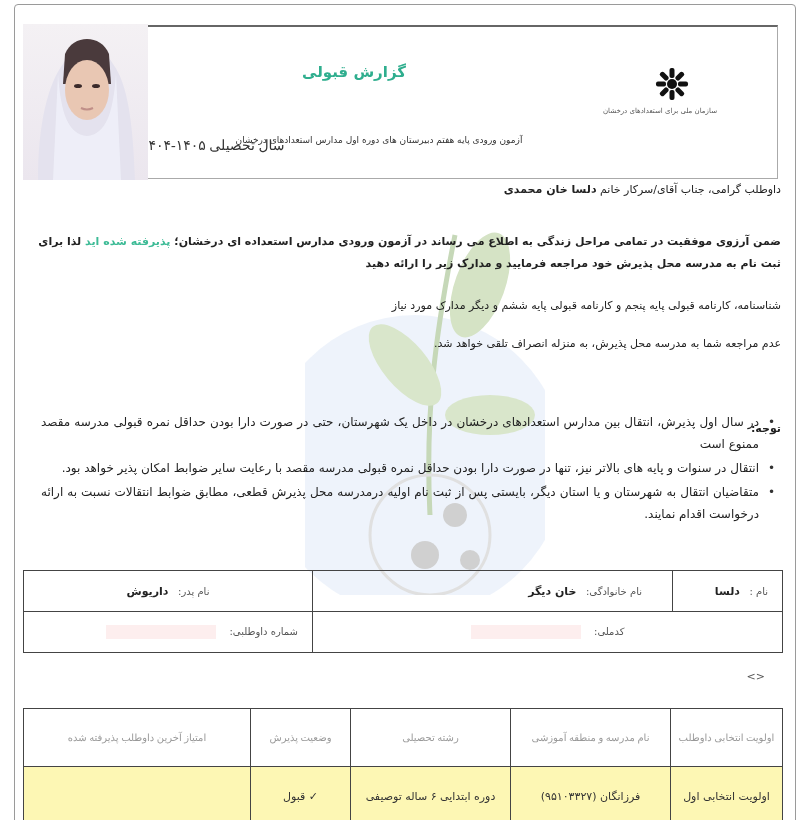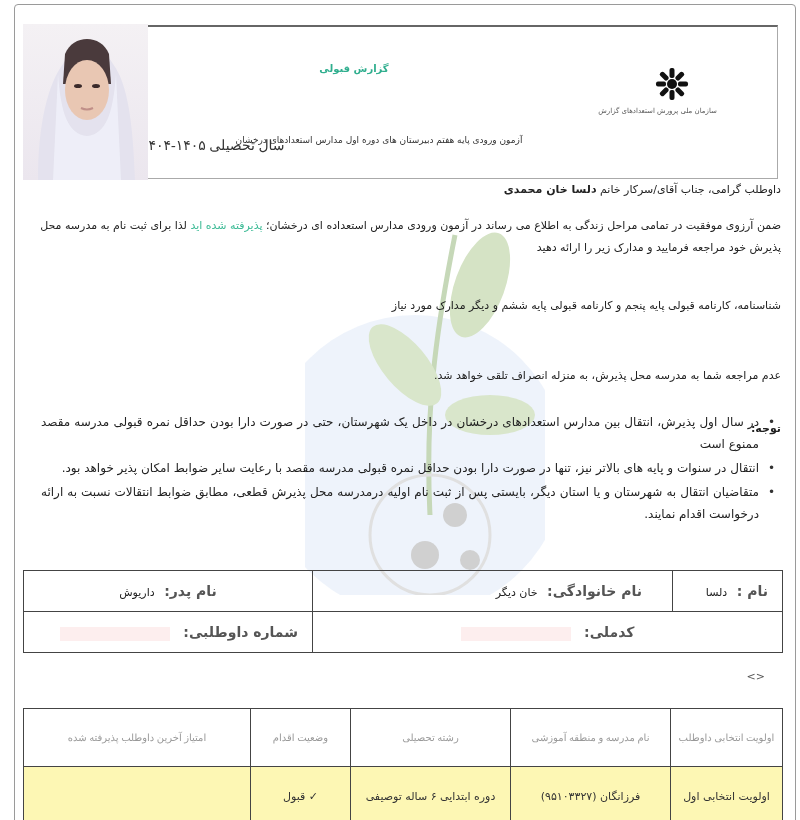--- a/index.html
+++ b/index.html
@@ -21,53 +21,53 @@
   .photo {
     position: absolute; left: 6px; top: 5px; width: 125px; height: 156px;
     background: linear-gradient(180deg, #f4f1f4 0%, #ebe6ee 100%); overflow: hidden;
   }
   .header-box {
     position: absolute; left: 124px; top: 6px; width: 637px; height: 154px;
     border-top: 2px solid #666; border-right: 1px solid #aaa; border-bottom: 1px solid #aaa;
   }
   .report-title {
     position: absolute; left: 0; right: 210px; top: 36px; text-align: center;
-    color: #2fae8e; font-size: 10px; font-weight: bold; direction: rtl;
+    color: #2fae8e; font-size: 15px; font-weight: bold; direction: rtl;
   }
   .report-subtitle {
     position: absolute; left: 40px; right: 200px; top: 72px; text-align: center;
     font-size: 9px; color: #333; direction: rtl; white-space: nowrap; margin-top: 36px;
   }
   .report-year {
     position: absolute; left: 0; right: 210px; top: 110px; text-align: left;
     font-size: 14px; color: #333; direction: rtl; font-family: Liberation Serif, serif;
   }
   .logo { position: absolute; right: 60px; top: 40px; width: 90px; text-align: center; }
   .logo-caption { font-size: 7px; color: #555; direction: rtl; white-space: nowrap; margin-top: 2px; }
 
   
   .content { position: absolute; left: 18px; right: 14px; direction: rtl; text-align: right; font-size: 11px; color: #222; }
   .greeting { top: 178px; font-weight: normal; }
   .greeting b { font-weight: bold; }
-  .para1 { top: 210px; line-height: 22px; }
+  .para1 { top: 226px; line-height: 22px; font-weight: bold; }
   .accent-green { color: #3dbb96; }
   .para2 { top: 294px; }
-  .para3 { top: 332px; margin-top: 32px; }
+  .para3 { top: 332px; }
   .note-label { top: 373px; font-weight: bold; margin-top: 44px; }
   .notes { position: absolute; left: 26px; right: 20px; top: 406px; direction: rtl; text-align: justify; font-size: 12px; line-height: 22px; }
   .notes li { list-style: none; position: relative; padding-right: 16px; margin-bottom: 2px; }
   .notes li::before { content: "•"; position: absolute; right: 0; top: 0; color: #333; }
 
   
   .info-table {
     position: absolute; left: 8px; top: 565px; width: 760px; border-collapse: collapse; direction: rtl; font-size: 11px;
   }
   .info-table td { border: 1px solid #444; height: 41px; padding: 0 14px; }
-  .info-table .lbl { color: #555; font-size: 14px; font-weight: bold; }
-  .info-table .val { font-weight: normal; color: #222; margin-right: 6px; }
+  .info-table .lbl { color: #555; font-size: 10px; }
+  .info-table .val { font-weight: bold; color: #222; margin-right: 6px; }
   .redacted { display: inline-block; width: 110px; height: 14px; background: #fdeeee; vertical-align: middle; margin-right: 10px; }
 
   .swap-icon { position: absolute; right: 30px; top: 665px; font-size: 11px; color: #555; }
 
   
   .choice-table {
     position: absolute; left: 8px; top: 703px; width: 760px; border-collapse: collapse; direction: rtl; font-size: 10px;
   }
   .choice-table th { border: 1px solid #444; height: 58px; font-weight: normal; color: #999; padding: 2px 6px; text-align: center; font-family: Liberation Serif, serif; }
   .choice-table td { border: 1px solid #444; height: 60px; text-align: center; padding: 2px 6px; color: #333; font-size: 11px; }
@@ -103,21 +103,21 @@
             <rect x="-2.5" y="-16" width="5" height="10" rx="2"></rect>
             <rect x="-2.5" y="-16" width="5" height="10" rx="2" transform="rotate(45)"></rect>
             <rect x="-2.5" y="-16" width="5" height="10" rx="2" transform="rotate(90)"></rect>
             <rect x="-2.5" y="-16" width="5" height="10" rx="2" transform="rotate(135)"></rect>
             <rect x="-2.5" y="-16" width="5" height="10" rx="2" transform="rotate(180)"></rect>
             <rect x="-2.5" y="-16" width="5" height="10" rx="2" transform="rotate(225)"></rect>
             <rect x="-2.5" y="-16" width="5" height="10" rx="2" transform="rotate(270)"></rect>
             <rect x="-2.5" y="-16" width="5" height="10" rx="2" transform="rotate(315)"></rect>
           </g>
         </svg>
-        <div class="logo-caption">سازمان ملی پرورش استعدادهای گزارش</div>
+        <div class="logo-caption">سازمان ملی برای استعدادهای درخشان</div>
       </div>
     </div>
     <div class="photo">
       <svg width="125" height="156" viewBox="0 0 125 156">
         <path d="M15 156 C15 100 25 60 40 40 C50 20 80 20 90 40 C105 60 110 100 112 156 Z" fill="#e4e2ee"></path>
         <path d="M42 30 C50 10 78 10 86 30 L88 60 L40 60 Z" fill="#4a3a3c"></path>
         <ellipse cx="64" cy="66" rx="22" ry="30" fill="#e9c7b3"></ellipse>
         <ellipse cx="55" cy="62" rx="4" ry="2" fill="#3b2a2a"></ellipse>
         <ellipse cx="73" cy="62" rx="4" ry="2" fill="#3b2a2a"></ellipse>
         <path d="M58 84 Q64 87 70 84" stroke="#c08f88" stroke-width="2" fill="none"></path>
@@ -177,21 +177,21 @@
     </table>
 
   <div class="swap-icon">&lt;&gt;</div>
 
   <table class="choice-table">
     <tbody>
         <tr>
       <th style="width:112px">اولویت انتخابی داوطلب</th>
       <th style="width:160px">نام مدرسه و منطقه آموزشی</th>
       <th style="width:160px">رشته تحصیلی</th>
-      <th style="width:100px">وضعیت اقدام</th>
+      <th style="width:100px">وضعیت پذیرش</th>
       <th>امتیاز آخرین داوطلب پذیرفته شده</th>
     </tr>
     <tr class="hl">
       <td>اولویت انتخابی اول</td>
       <td>فرزانگان (۹۵۱۰۳۳۲۷)</td>
       <td>دوره ابتدایی ۶ ساله توصیفی</td>
       <td class="status-accepted">✓ قبول</td>
       <td></td>
     </tr>
   </tbody>

